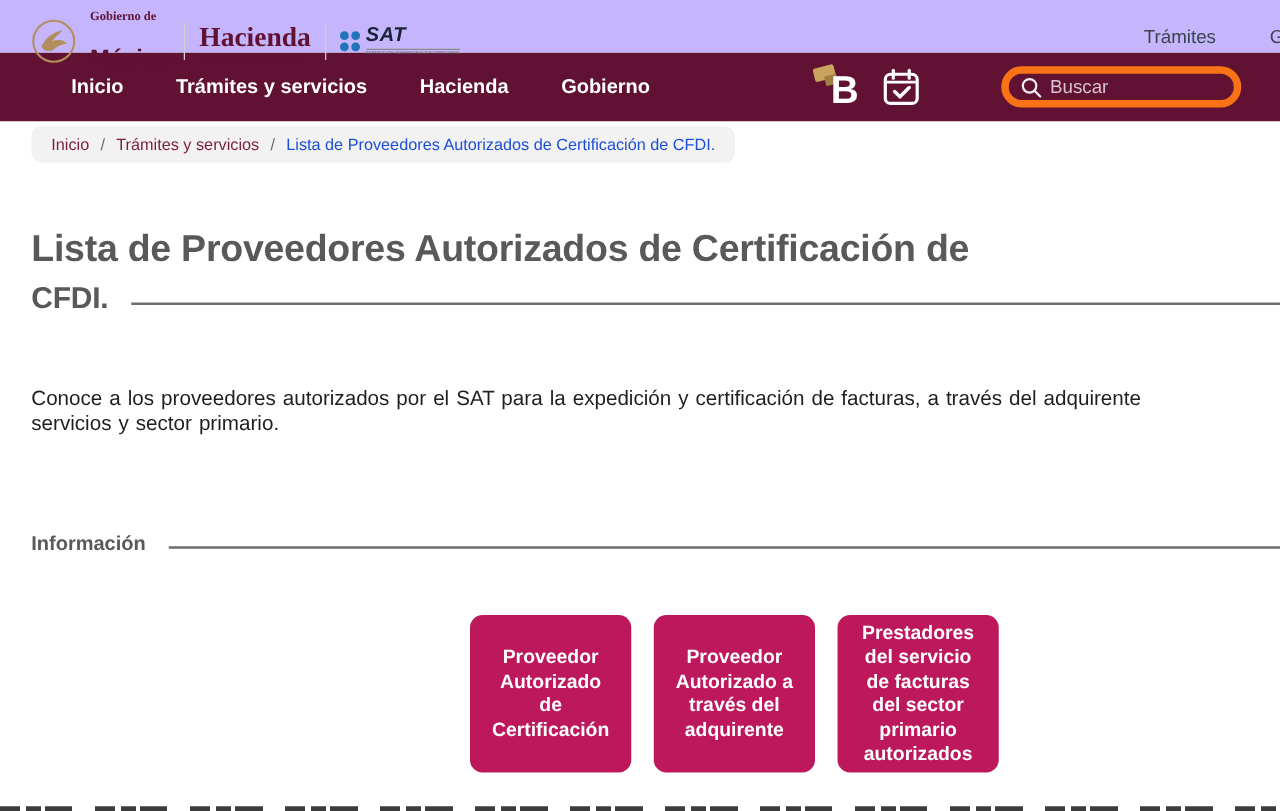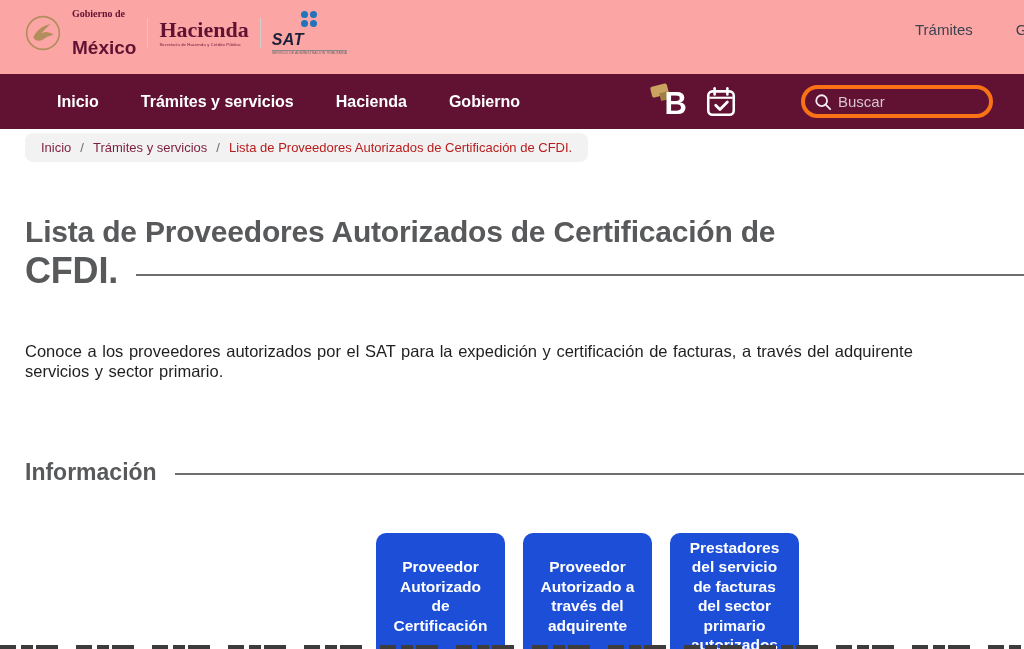--- a/index.html
+++ b/index.html
@@ -1,29 +1,29 @@
 <!DOCTYPE html>
 <html><head>
 <meta charset="utf-8">
 <style>
   * { margin:0; padding:0; box-sizing:border-box; }
   html,body { width:1024px; height:649px; overflow:hidden; background:#fff;
               font-family:"Liberation Sans", sans-serif; position:relative; }
 
   
-  .topbar { position:relative; height:74px; background:#fca5a5; }
+  .topbar { position:relative; height:42px; background:#c4b5fd; }
   .brand-row { position:absolute; left:25px; top:9px; display:flex; align-items:center; gap:11px; }
   .gob-text { line-height:1; color:#611232; }
   .gob-text .l1 { font-size:10px; font-weight:700; font-family:"Liberation Serif", serif; }
   .gob-text .l2 { font-size:19px; font-weight:700; font-family:Liberation Sans, sans-serif; margin-top:19px; }
   .vdiv { width:1px; height:30px; background:#cfcfcf; }
   .hacienda { line-height:1; color:#611232; }
   .hacienda .name { font-size:22px; font-weight:700; font-family:"Liberation Serif", serif; }
   .hacienda .sub { font-size:4px; color:#611232; margin-top:2px; letter-spacing:.2px; }
-  .satlogo { display:flex; align-items:center; gap:5px;flex-direction:column; }
+  .satlogo { display:flex; align-items:center; gap:5px; }
   .sat-dots { display:grid; grid-template-columns:7px 7px; grid-template-rows:7px 7px; gap:2px; }
   .sat-dots span { width:7px; height:7px; border-radius:50%; background:#2273B9; }
   .sat-word { line-height:1; }
   .sat-word .name { font-size:16px; font-weight:800; font-style:italic; color:#1A2038; letter-spacing:.5px; }
   .sat-word .sub { font-size:3.5px; color:#666; border-top:1px solid #8a8a8a; margin-top:2px; padding-top:1px; }
   .top-links { position:absolute; left:903px; top:21px; display:flex; gap:31px; white-space:nowrap;
                font-size:15px; color:#3B4350; }
   .top-links span { cursor:pointer;margin-left:12px; }
 
   
@@ -31,47 +31,47 @@
              padding:0 31px 0 57px; }
   .nav-items { display:flex; gap:42px; font-size:16px; font-weight:600; color:#fff; }
   .nav-items span { cursor:pointer; white-space:nowrap; }
   .nav-icons { margin-left:auto; display:flex; align-items:center; gap:17px; }
   .buzon { position:relative; width:36px; height:34px; }
   .buzon .bee { position:absolute; right:0; bottom:0; font-size:31px; font-weight:800; color:#fff; line-height:1; }
   .buzon .fold { position:absolute; left:0; top:0; width:17px; height:11px; background:#C9A35F;
                  transform:rotate(-14deg); border-radius:2px; }
   .buzon .fold2 { position:absolute; left:9px; top:7px; width:10px; height:8px; background:#A17F44;
                   transform:rotate(-14deg); }
-  .search-pill { margin-left:46px; width:192px; height:33px; border:4px solid #f97316; border-radius:17px;
+  .search-pill { margin-left:46px; width:192px; height:33px; border:6px solid #f97316; border-radius:17px;
                  display:flex; align-items:center; padding-left:9px; }
   .search-pill input { background:transparent; border:none; outline:none; color:#fff; font-size:15px;
                        width:140px; margin-left:6px; font-family:"Liberation Sans", sans-serif; }
   .search-pill input::placeholder { color:#D8C3CE; opacity:1; }
 
   
   .crumbbar { margin:4px 0 0 25px; display:inline-flex; align-items:center; gap:9px;
               background:#F2F2F2; border-radius:8px; padding:7px 16px; font-size:13px; }
   .crumbbar .lnk { color:#7D1D3F; cursor:pointer; }
   .crumbbar .sep { color:#6b6b6b; }
-  .crumbbar .cur { color:#b91c1c; }
+  .crumbbar .cur { color:#1d4ed8; }
 
   
   .content { width:1150px; padding-left:25px; }
   .h1line1 { margin-top:50px; font-size:30px; line-height:39px; font-weight:800; color:#58595B; letter-spacing:-.2px; }
   .h1row { display:flex; align-items:center; gap:18px; height:39px; }
-  .h1row .t { font-size:36px; font-weight:800; color:#58595B; letter-spacing:-.2px; }
+  .h1row .t { font-size:24px; font-weight:800; color:#58595B; letter-spacing:-.2px; }
   .rule { flex:1; height:2px; background:#6E6E6E; }
   .h1row .rule { margin-top:8px; }
   .intro { margin-top:52px; font-size:16.5px; line-height:19.5px; color:#1F1F1F; word-spacing:1px; }
   .intro div { white-space:nowrap; }
   .h2row { margin-top:78px; display:flex; align-items:center; }
-  .h2row .t { font-size:23px; font-weight:800; color:#58595B; }
+  .h2row .t { font-size:16px; font-weight:800; color:#58595B; }
   .h2row .rule { margin-left:18px; margin-top:3px; }
   .btnrow { margin-top:47px; display:flex; justify-content:center; gap:18px; }
-  .btn-gray { width:129px; height:126px; background:#1d4ed8; border-radius:10px; border:none;
+  .btn-gray { width:129px; height:126px; background:#be185d; border-radius:10px; border:none;
               color:#fff; font-weight:700; font-size:15.5px; line-height:19.5px; text-align:center;
               display:flex; align-items:center; justify-content:center; white-space:pre-line;
               font-family:"Liberation Sans", sans-serif; cursor:pointer; }
 
   
   .cutstrip { position:absolute; left:0; bottom:0; width:1024px; height:4px;
               background:repeating-linear-gradient(to right,
                  #3C3C3C 0 16px, transparent 16px 21px,
                  #3C3C3C 21px 33px, transparent 33px 36px,
                  #3C3C3C 36px 58px, transparent 58px 76px); }

